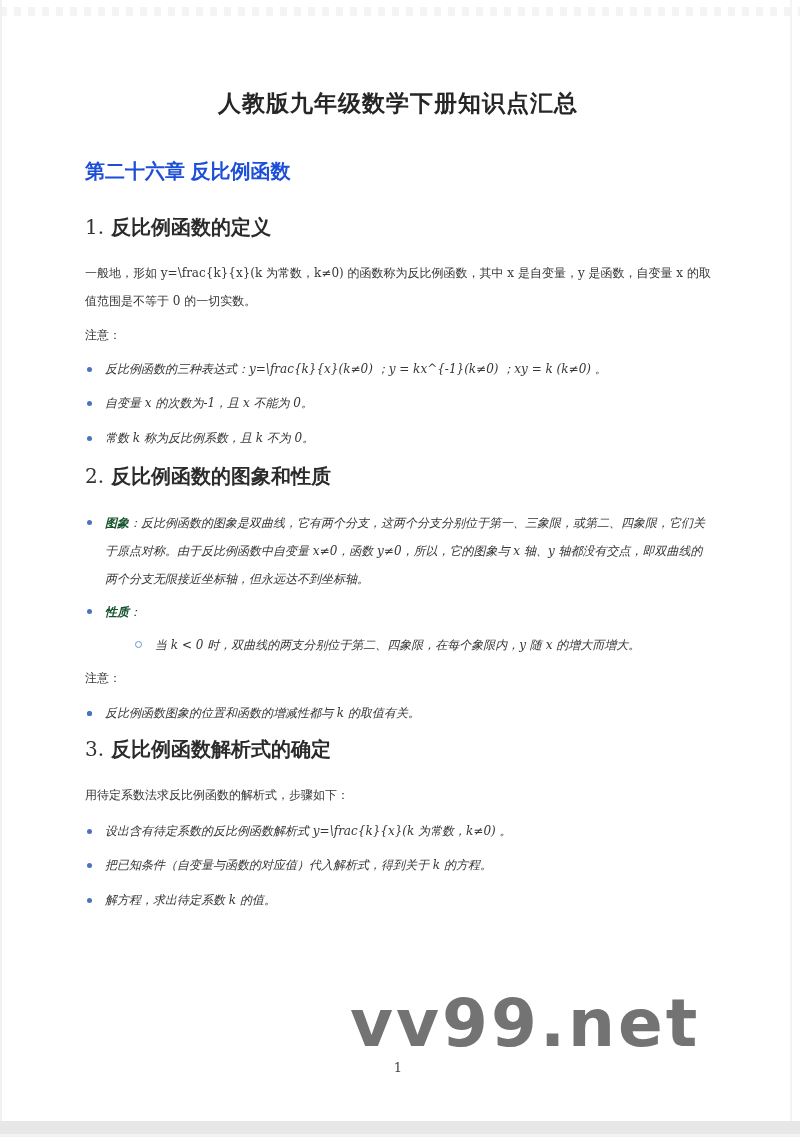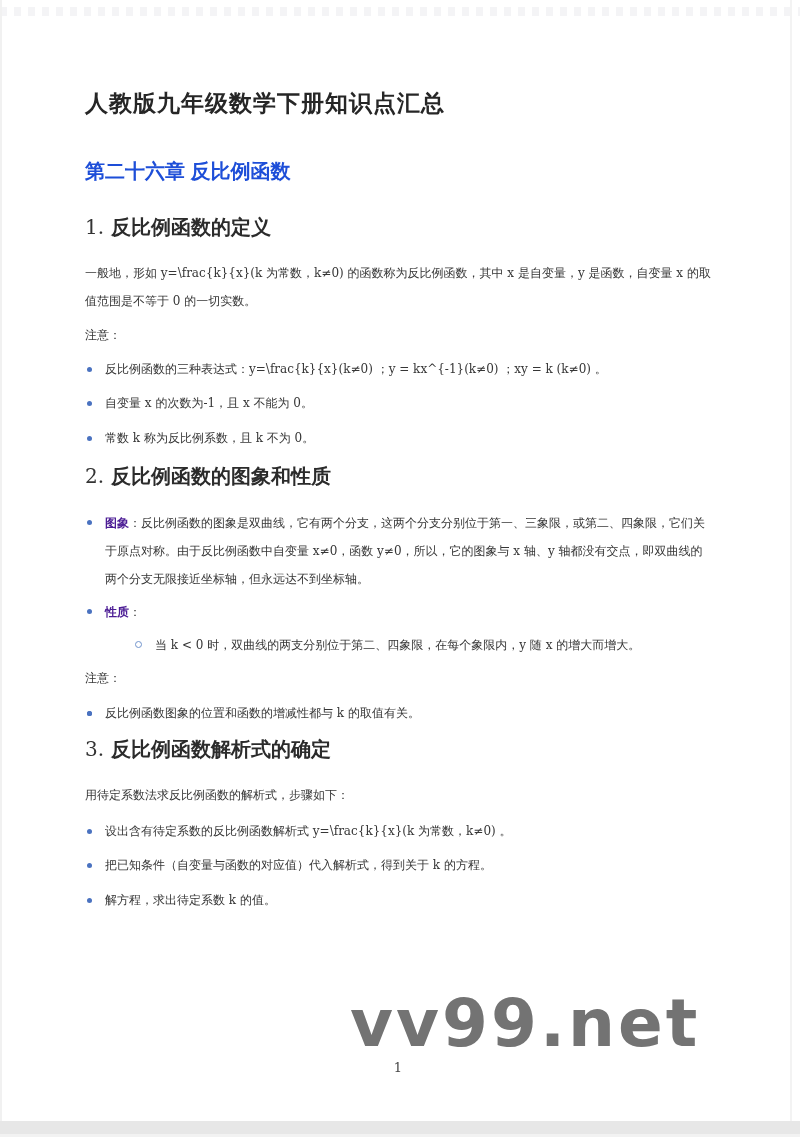--- a/index.html
+++ b/index.html
@@ -12,55 +12,55 @@
     position:absolute;top:7px;left:0;width:800px;height:9px;z-index:0;
     background:repeating-linear-gradient(to right,#f4f4f6 0 7px,#ffffff 7px 14px);
   }
   .edge{position:absolute;top:0;width:2px;height:1137px;background:#f1f1f1;z-index:0;}
   .edge.left{left:0;} .edge.right{right:8px;background:#f3f3f3;}
   .content{
     position:absolute;left:85px;top:0;width:626px;z-index:2;
   }
   .doc-title{
     margin:88px 0 0;font-size:23px;line-height:30px;font-weight:bold;
-    color:#262626;letter-spacing:1px;
+    text-align:center;color:#262626;letter-spacing:1px;
   }
   .chapter{
     margin:40px 0 0;font-size:20px;line-height:26px;font-weight:bold;color:#1d4ed8;
   }
   .sec-h{font-size:20px;line-height:25px;font-weight:bold;color:#2b2b2b;}
   .sec-h .num{
     font-family:"DejaVu Serif","Liberation Serif",serif;font-weight:normal;
     margin-right:7px;color:#333;
   }
   .sec1{margin-top:31px;} .sec2{margin-top:12px;} .sec3{margin-top:10px;}
   .body-text{
     font-family:"DejaVu Serif","Liberation Serif",serif;
     font-size:12px;line-height:27.5px;color:#363636;
   }
   p{margin:0;}
   .intro1{margin-top:19px;} .note1{margin-top:7px;}
   .note2{margin-top:6px;} .intro3{margin-top:18px;}
-  ul{list-style:none;margin:0;padding:0;}
+  ul{list-style:none;margin:0;padding:0;font-style:italic;}
   li{position:relative;padding-left:20px;margin-top:7px;}
   li:first-child{margin-top:0;}
   ul.l1{margin-top:6px;}
   ul.l2{margin-top:12px;} ul.l2>li{line-height:28px;margin-top:5px;}
   ul.l2>li:first-child{margin-top:0;}
   ul.sub{margin:3px 0 0 26px;} ul.sub>li{padding-left:24px;line-height:28px;margin-top:5px;}
   ul.ln{margin-top:3px;} ul.l4{margin-top:8px;}
   .dot{
     position:absolute;left:2px;top:11px;width:5px;height:5px;border-radius:50%;
     background:#4a72c0;
   }
   .ring{
     position:absolute;left:4px;top:10px;width:5px;height:5px;border-radius:50%;
     border:1.5px solid #7295cd;background:transparent;
   }
-  .lead{font-weight:bold;color:#4c1d95;}
+  .lead{font-weight:bold;color:#14532d;}
   .watermark{
     position:absolute;left:350px;top:991px;z-index:1;
     font-family:"DejaVu Sans","Liberation Sans",sans-serif;
     font-weight:bold;font-size:66px;line-height:66px;letter-spacing:3px;
     color:#737373;user-select:none;
   }
   .page-num{
     position:absolute;left:0;top:1060px;width:796px;text-align:center;z-index:2;
     font-family:"DejaVu Serif","Liberation Serif",serif;
     font-size:13px;color:#474747;

